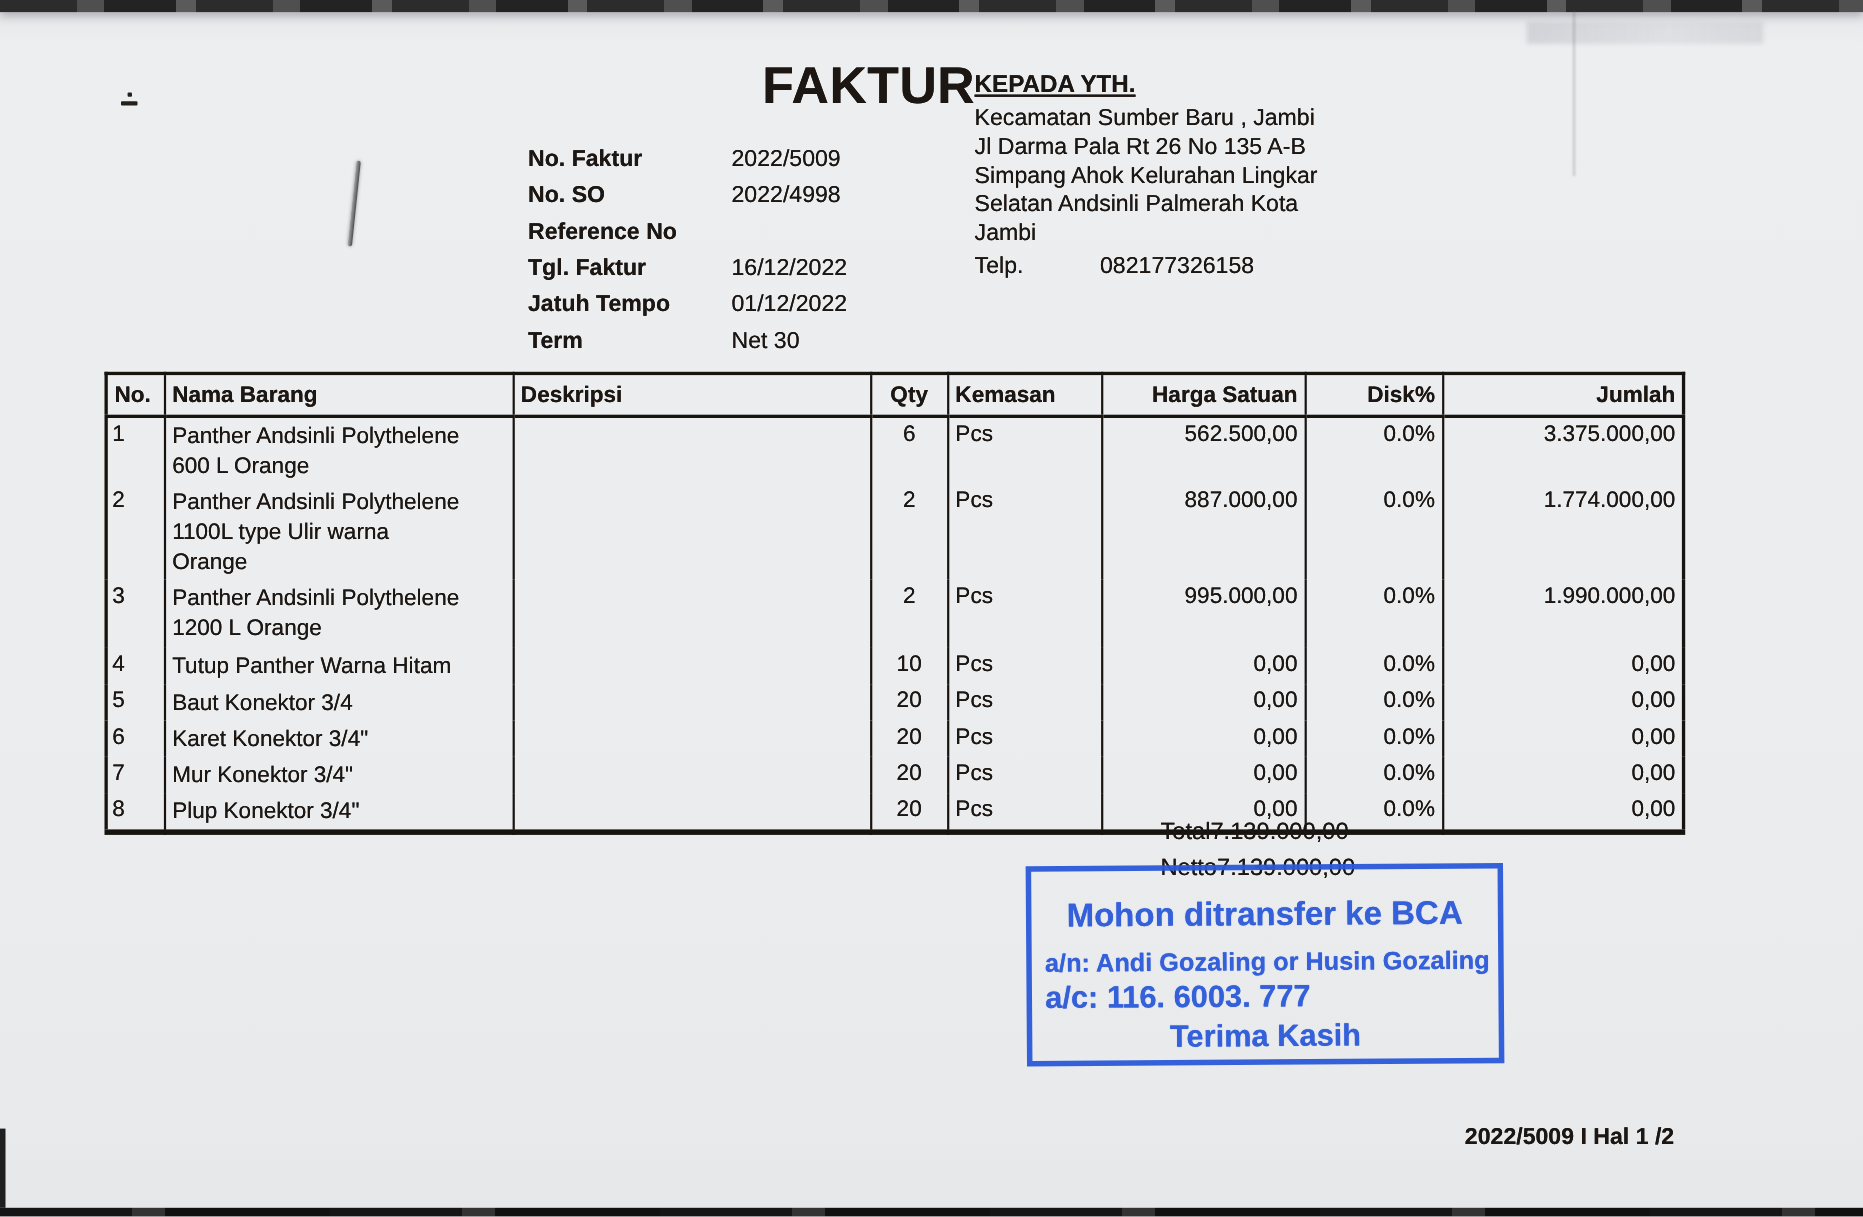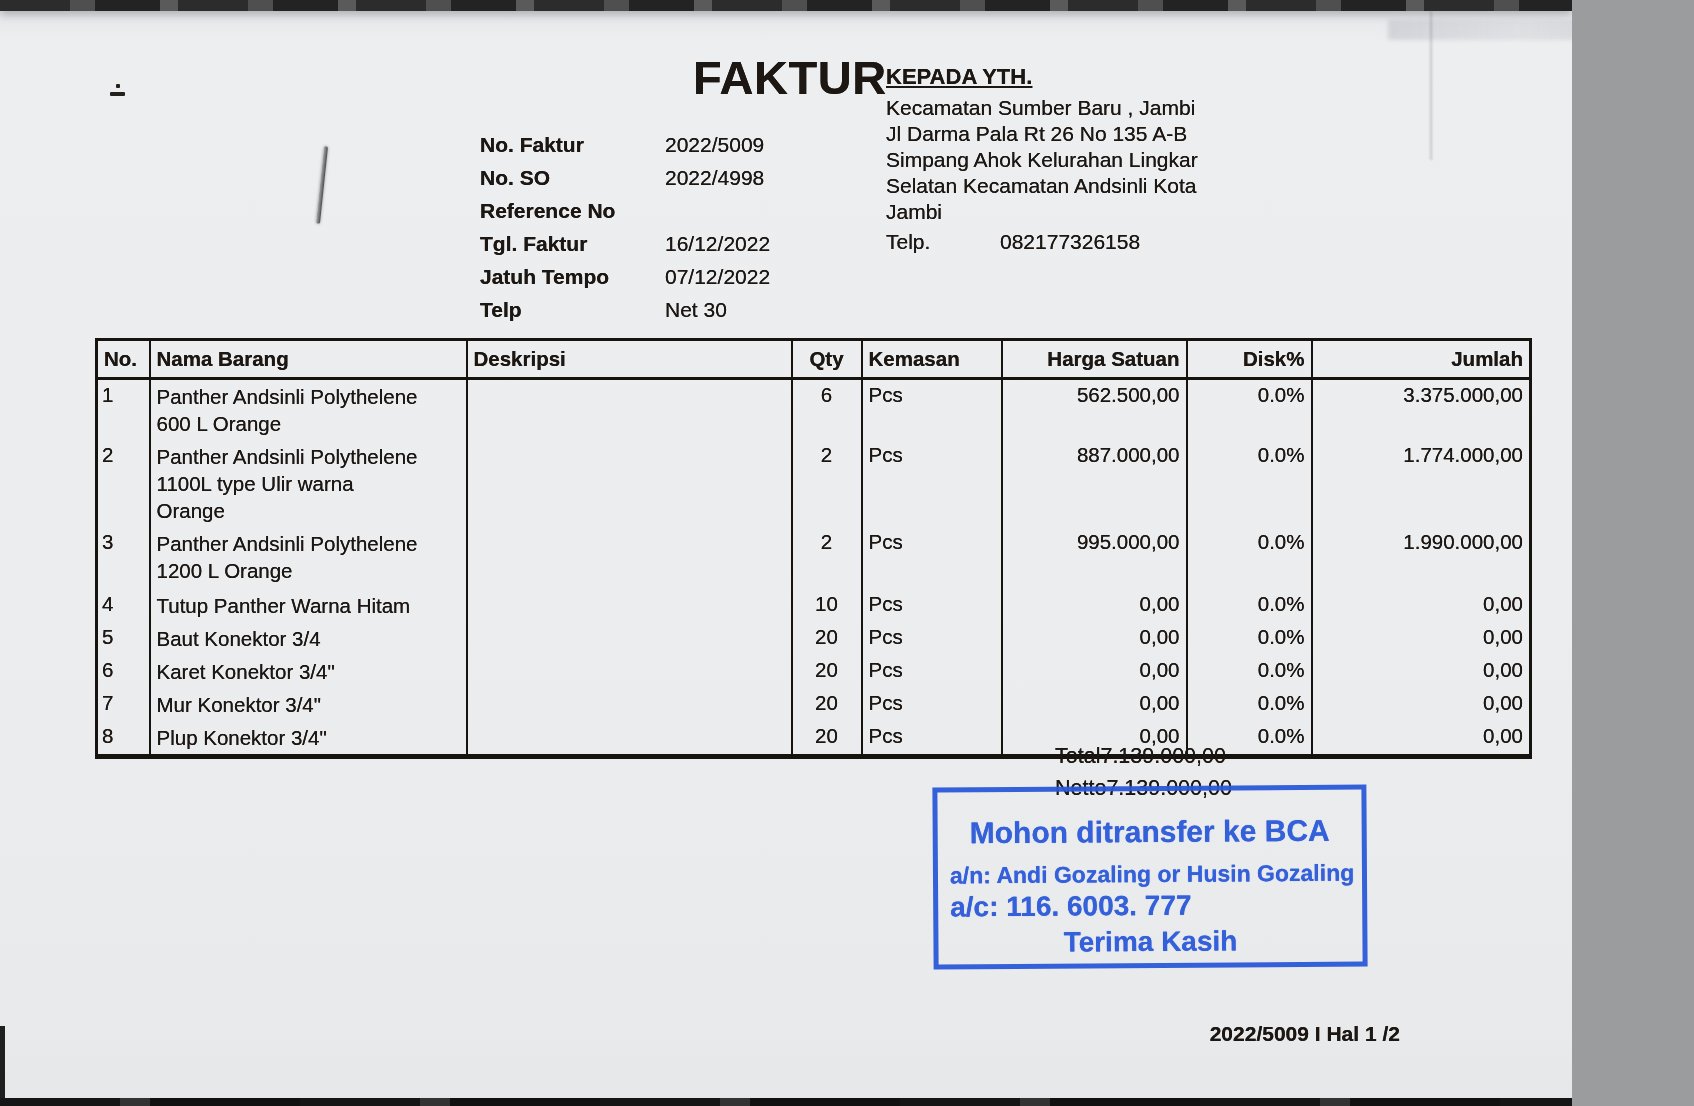--- a/index.html
+++ b/index.html
@@ -1,17 +1,17 @@
 <!DOCTYPE html>
 <html><head>
 <meta charset="utf-8">
 <style>
   html,body { margin:0; padding:0; background:#9a9c9e; }
   .scan {
-    position:relative; width:1572px; height:1106px; overflow:hidden;
+    position:relative; width:1694px; height:1106px; overflow:hidden;
     font-family:"Liberation Sans", sans-serif; color:#1c1713;
     background:linear-gradient(180deg,#e4e5e8 0px,#edeef0 40px,#ecedef 55%,#e9eaec 92%,#e6e7e9 100%);
   }
   .ink { text-shadow:0 0 0.6px currentColor; }
 
   
   .edge-top { position:absolute; top:0; left:0; right:0; height:11px;
     background:repeating-linear-gradient(90deg,#2c2c2c 0 70px,#4f4f4f 70px 95px,#232323 95px 160px,#5a5a5a 160px 178px);
     box-shadow:0 4px 8px rgba(130,132,138,.55); }
   .edge-bottom { position:absolute; bottom:0; left:0; right:0; height:8px;
@@ -95,21 +95,21 @@
       <div class="dash"></div>
   </div>
 
   <div class="title ink">FAKTUR</div>
 
   <div class="recipient">
     <div class="recipient-heading ink">KEPADA YTH.</div>
     <div class="ink">Kecamatan Sumber Baru , Jambi</div>
     <div class="ink">Jl Darma Pala Rt 26 No 135 A-B</div>
     <div class="ink">Simpang Ahok Kelurahan Lingkar</div>
-    <div class="ink">Selatan Kecamatan Andsinli Kota</div>
+    <div class="ink">Selatan Andsinli Palmerah Kota</div>
     <div class="ink">Jambi</div>
   </div>
 
   <div class="phone-row">
     <span class="lbl ink">Telp.</span>
     <span class="ink">082177326158</span>
   </div>
 
   <div class="meta">
     <div class="meta-row">
@@ -123,24 +123,24 @@
     <div class="meta-row">
       <span class="lbl ink">Reference No</span>
       <span class="ink"></span>
     </div>
     <div class="meta-row">
       <span class="lbl ink">Tgl. Faktur</span>
       <span class="ink">16/12/2022</span>
     </div>
     <div class="meta-row">
       <span class="lbl ink">Jatuh Tempo</span>
-      <span class="ink">07/12/2022</span>
-    </div>
-    <div class="meta-row">
-      <span class="lbl ink">Telp</span>
+      <span class="ink">01/12/2022</span>
+    </div>
+    <div class="meta-row">
+      <span class="lbl ink">Term</span>
       <span class="ink">Net 30</span>
     </div>
   </div>
 
   <table class="items">
     <colgroup>
       <col class="w-no">
         <col class="w-nama">
         <col class="w-desk">
         <col class="w-qty">

